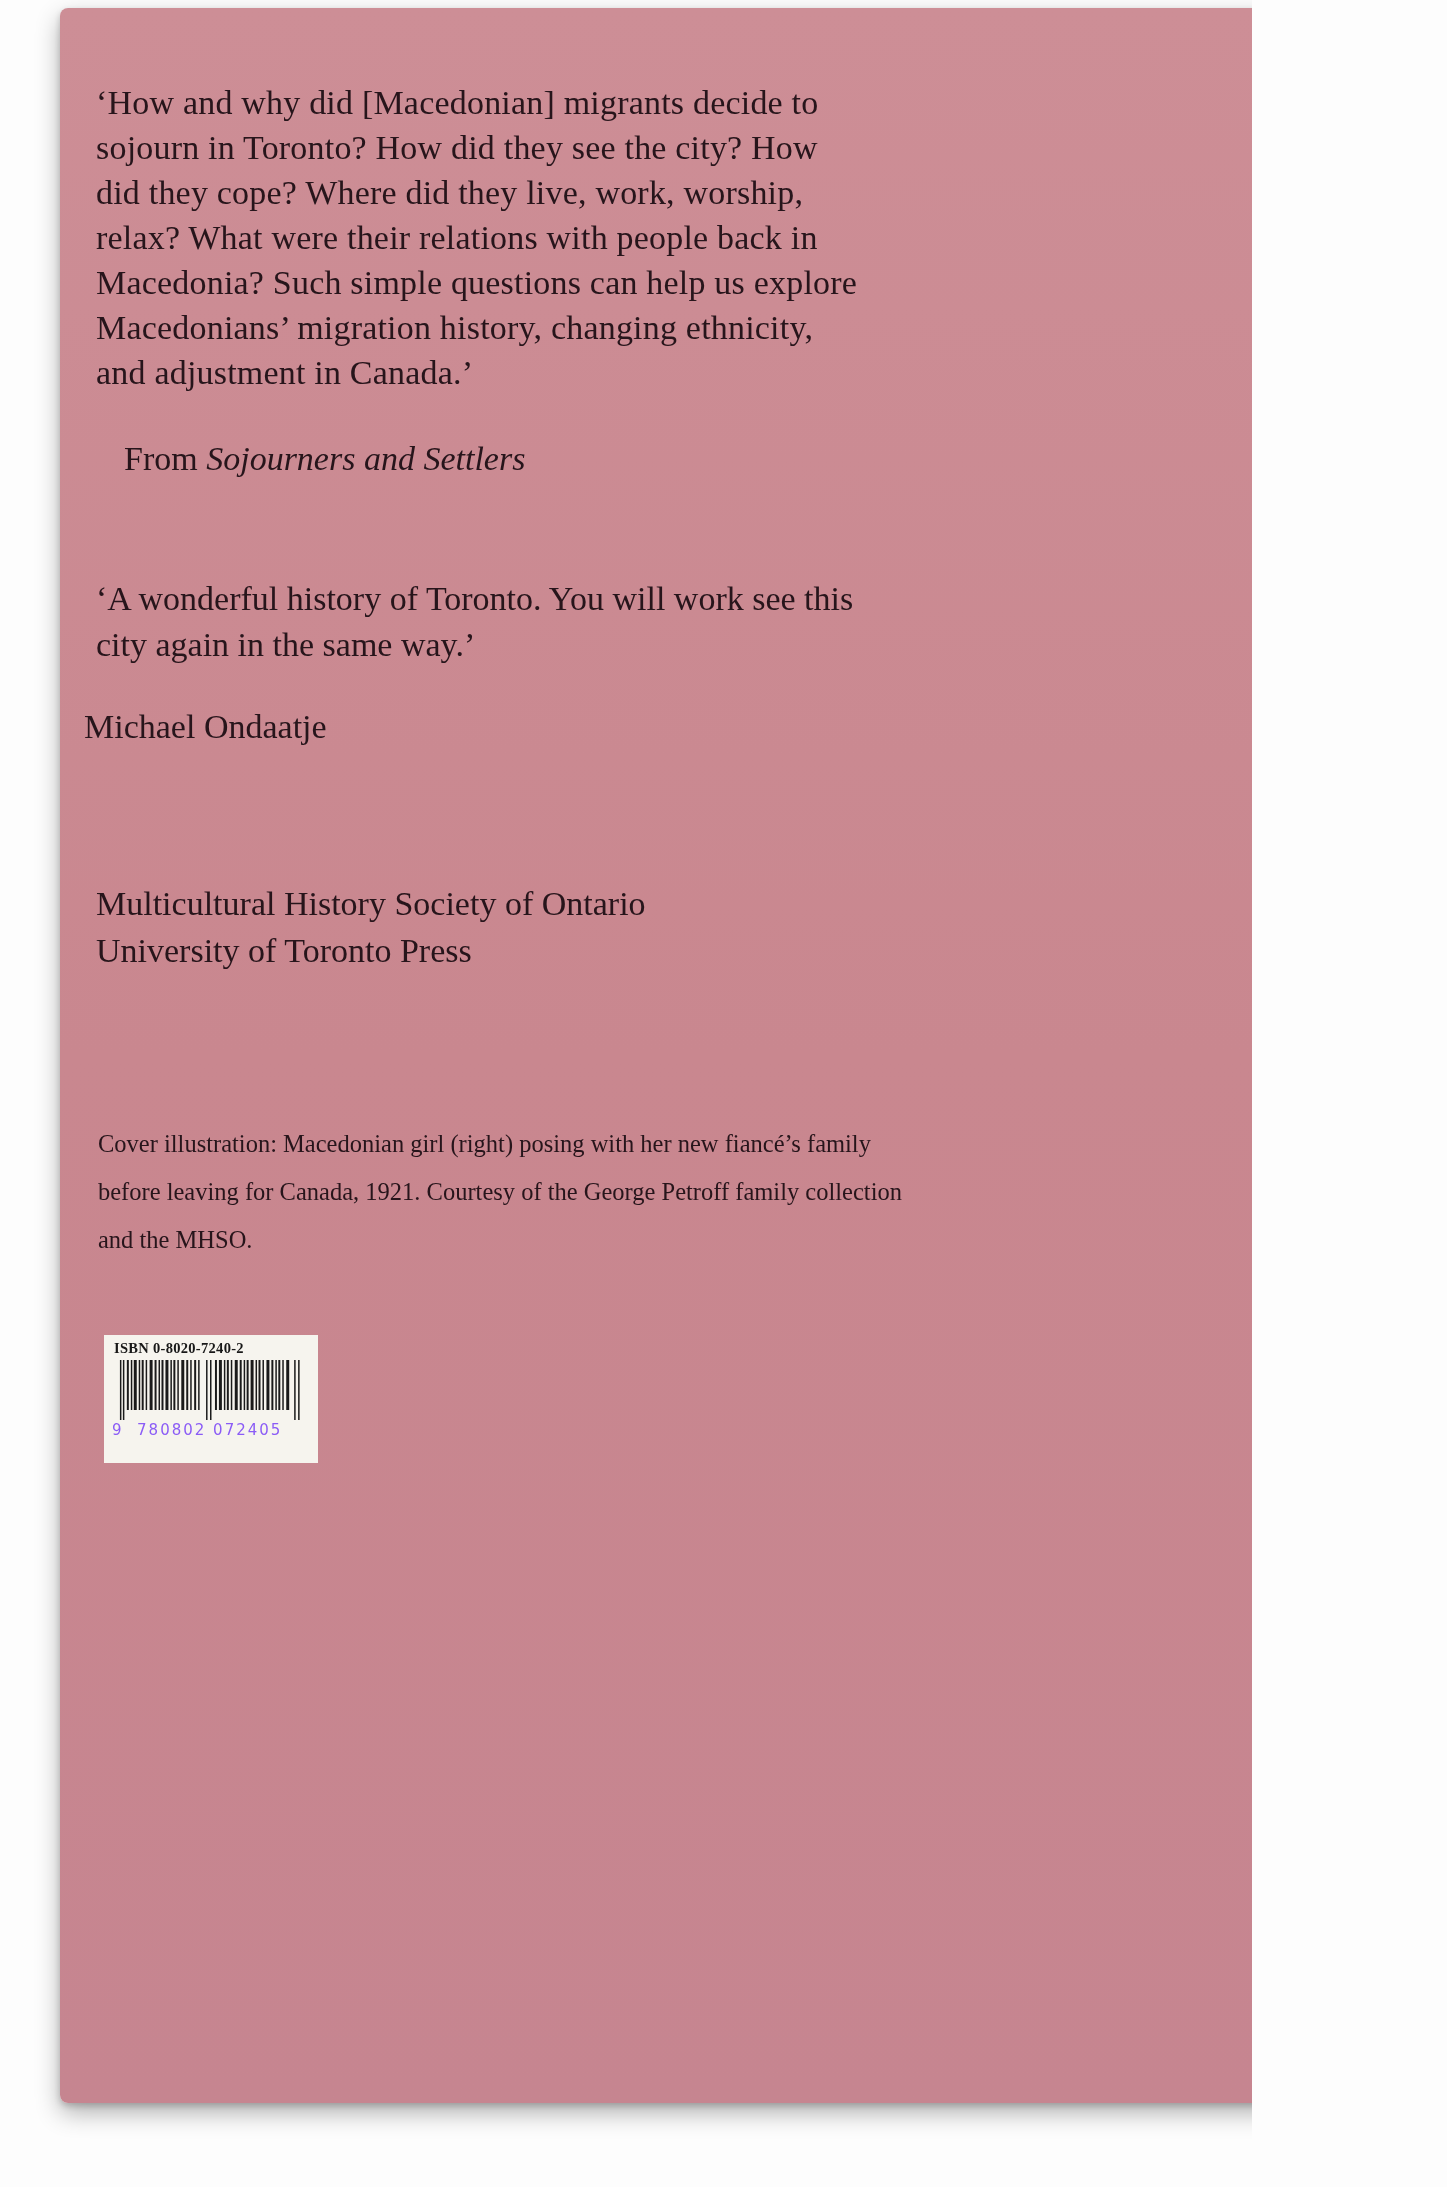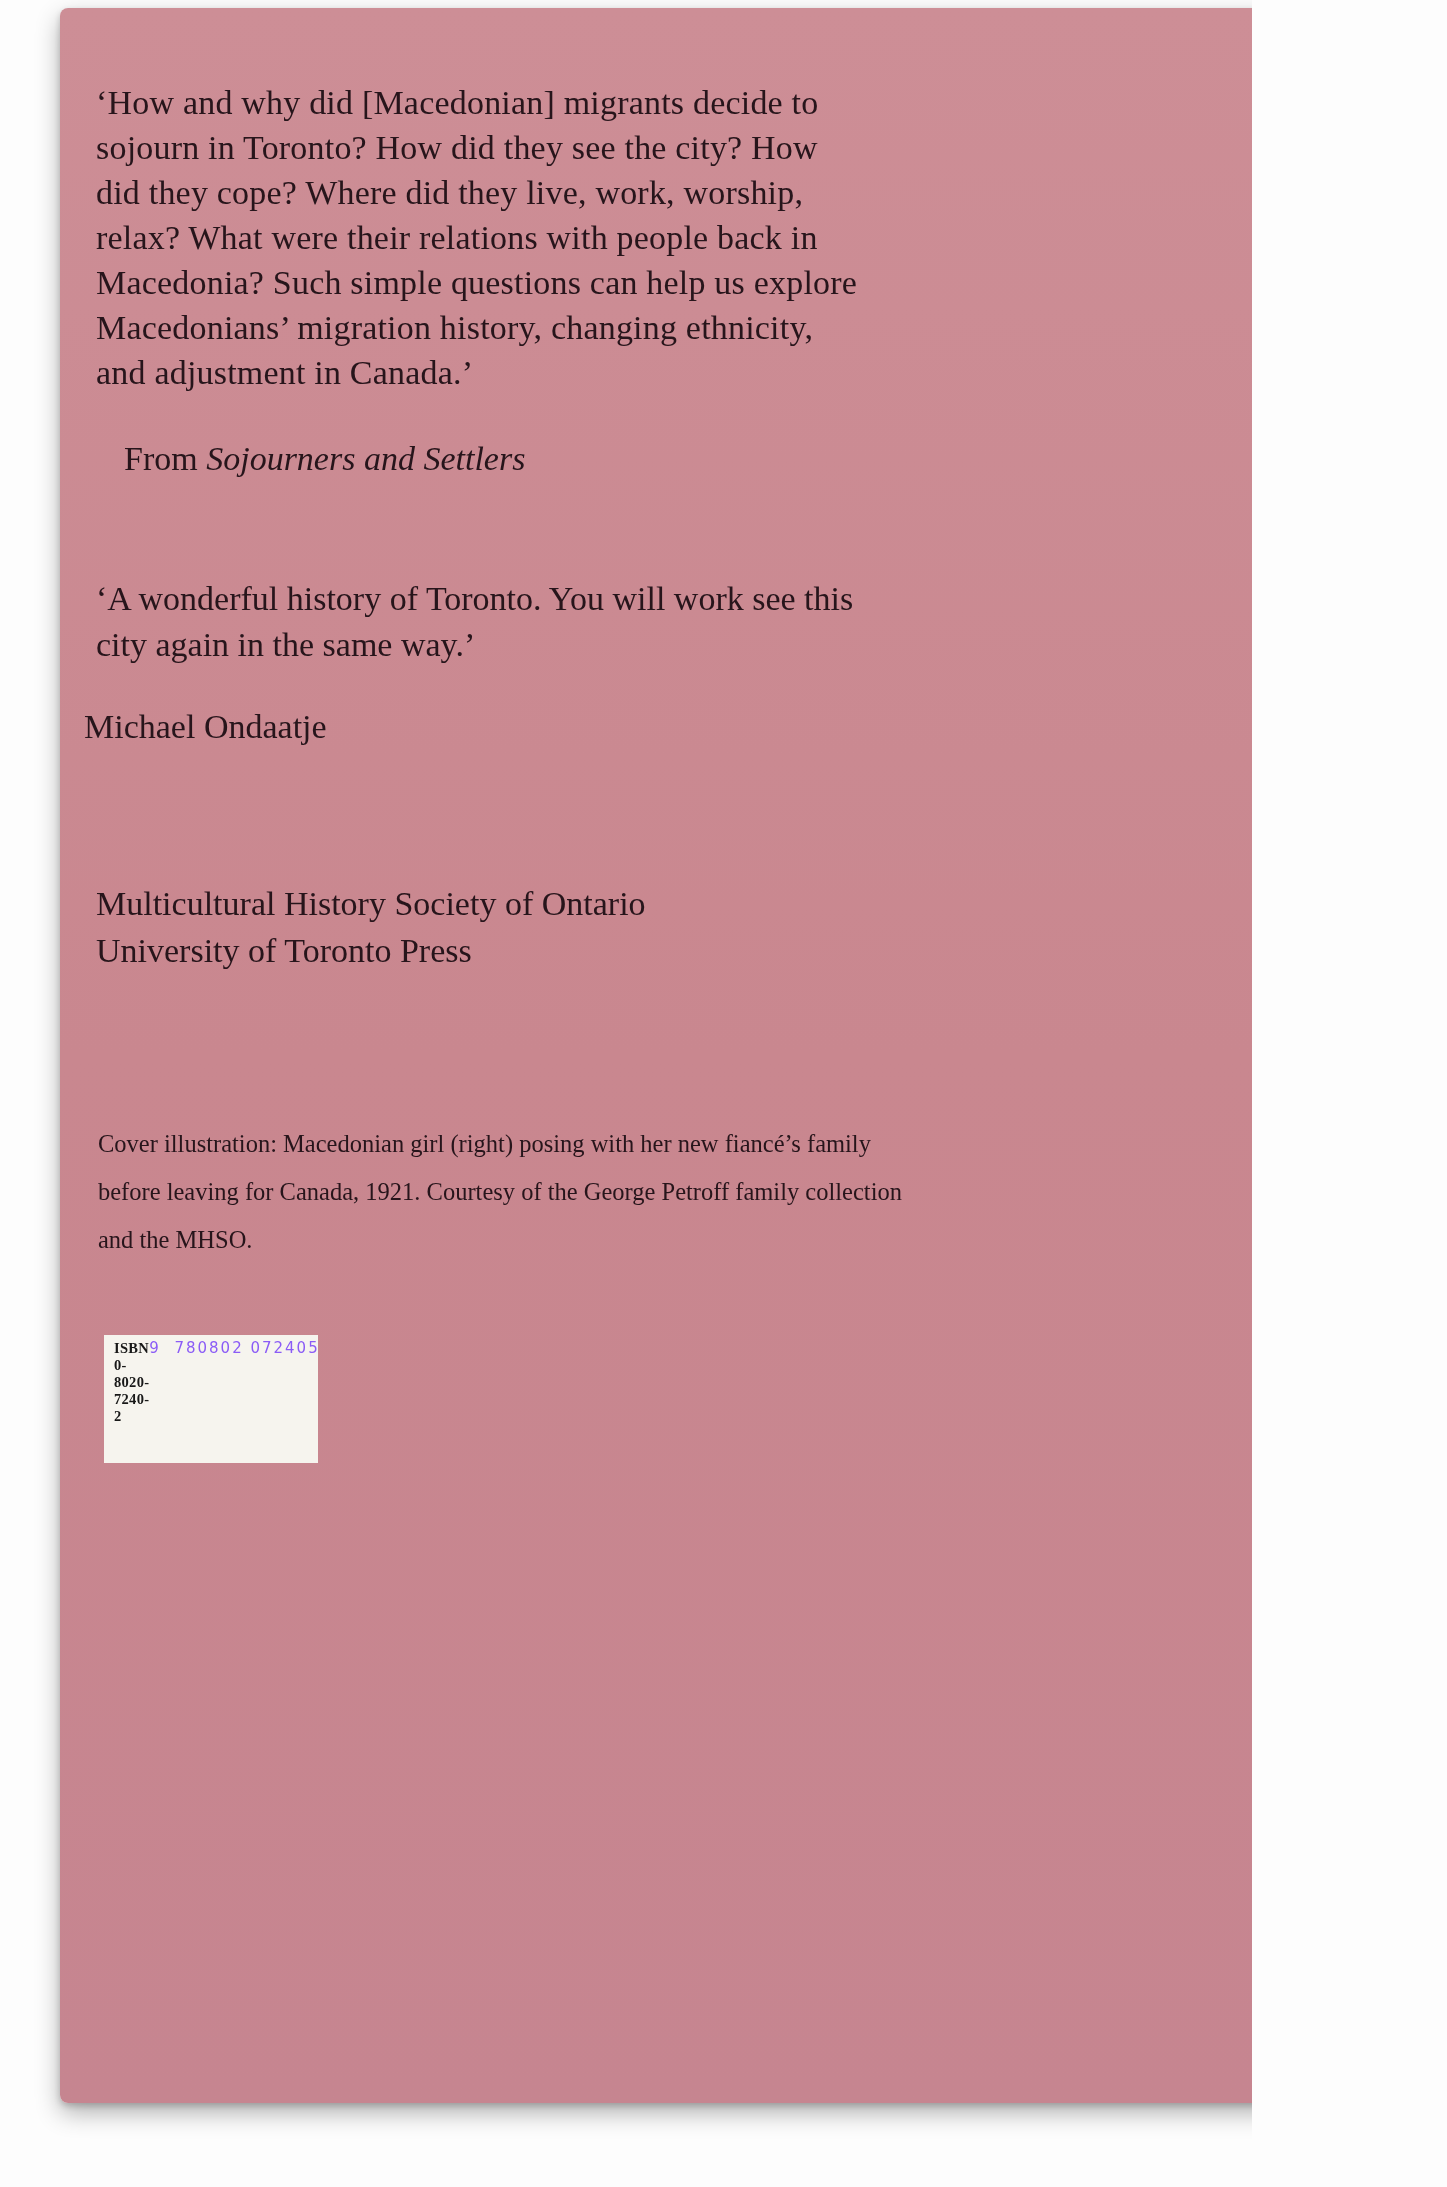--- a/index.html
+++ b/index.html
@@ -83,21 +83,21 @@
   .barcode-box {
     position: absolute;
     left: 44px;
     top: 1327px;
     width: 214px;
     height: 128px;
     background: #f6f4ee;
     box-sizing: border-box;
     padding: 5px 8px 4px 8px;
     display: flex;
-    flex-direction: row;
+    flex-direction: column;
   }
   .isbn-label {
     font-family: "Liberation Serif", serif;
     font-weight: 700;
     font-size: 14.5px;
     letter-spacing: 0.3px;
     color: #181818;
     margin-left: 2px;
   }
   .barcode-bars {

